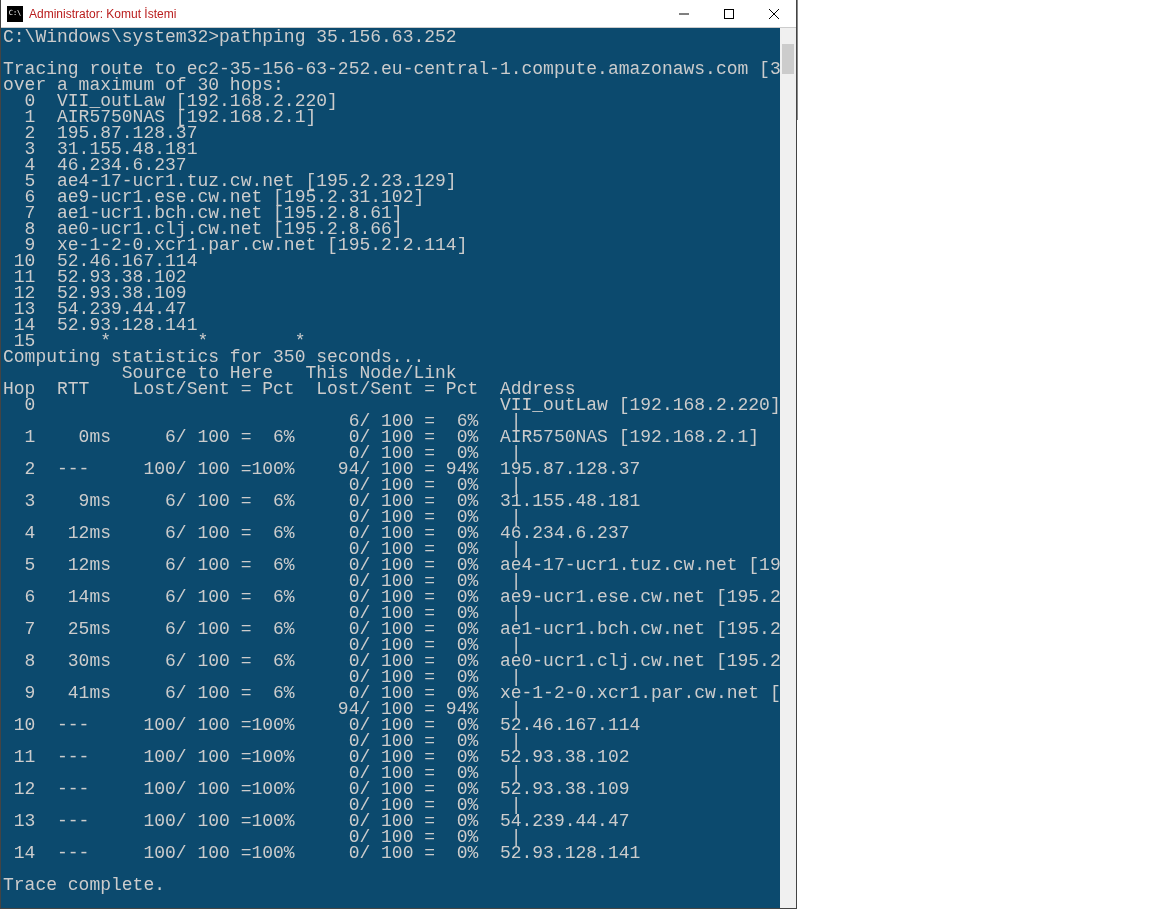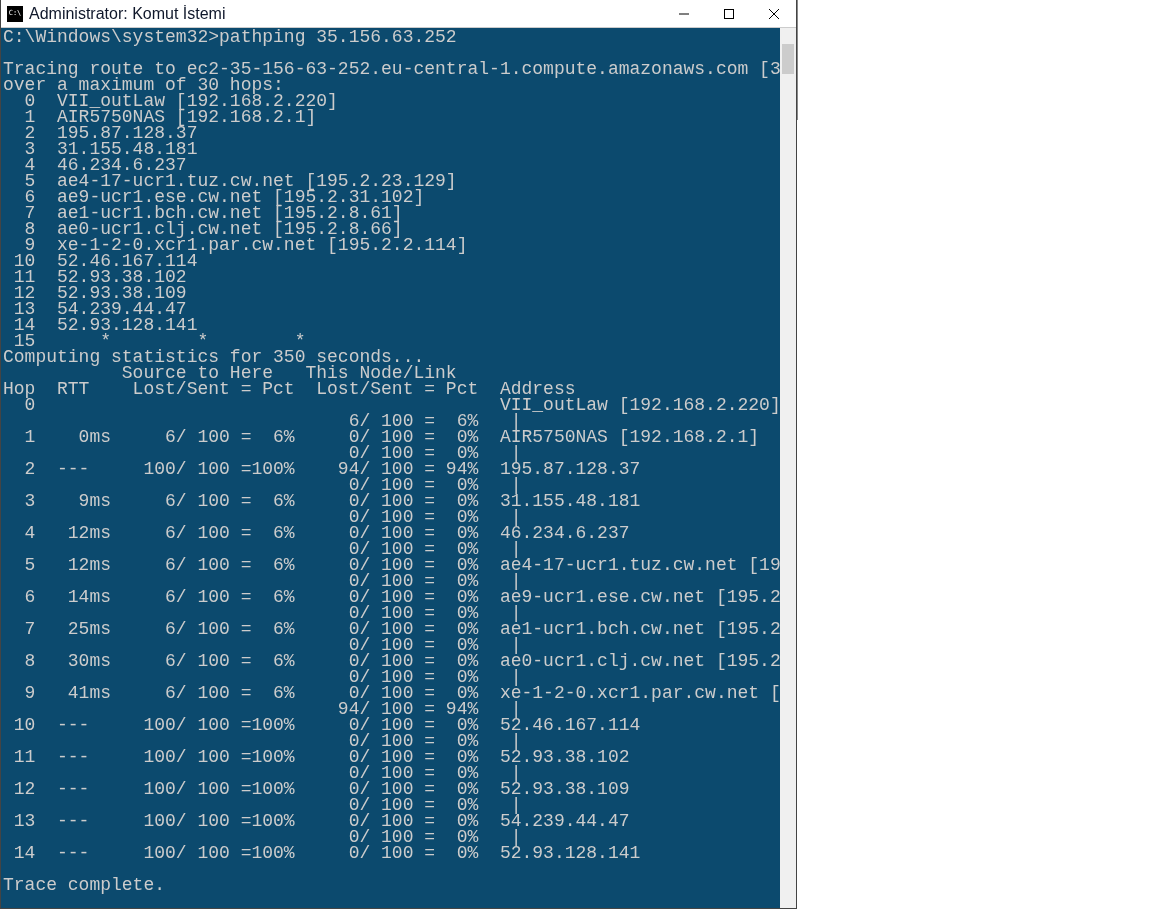--- a/index.html
+++ b/index.html
@@ -39,22 +39,22 @@
     justify-content: center;
   }
   .titlebar .app-icon::after {
     content: "C:\\";
     color: #fff;
     font-size: 7px;
     font-family: Consolas, monospace;
     line-height: 1;
   }
   .titlebar .title {
-    font-size: 16px;
-    color: #0f172a;
+    font-size: 12px;
+    color: #b91c1c;
     white-space: nowrap;
   }
   .win-controls {
     position: absolute;
     right: 0;
     top: 0;
     height: 28px;
     display: flex;
   }
   .win-btn {

